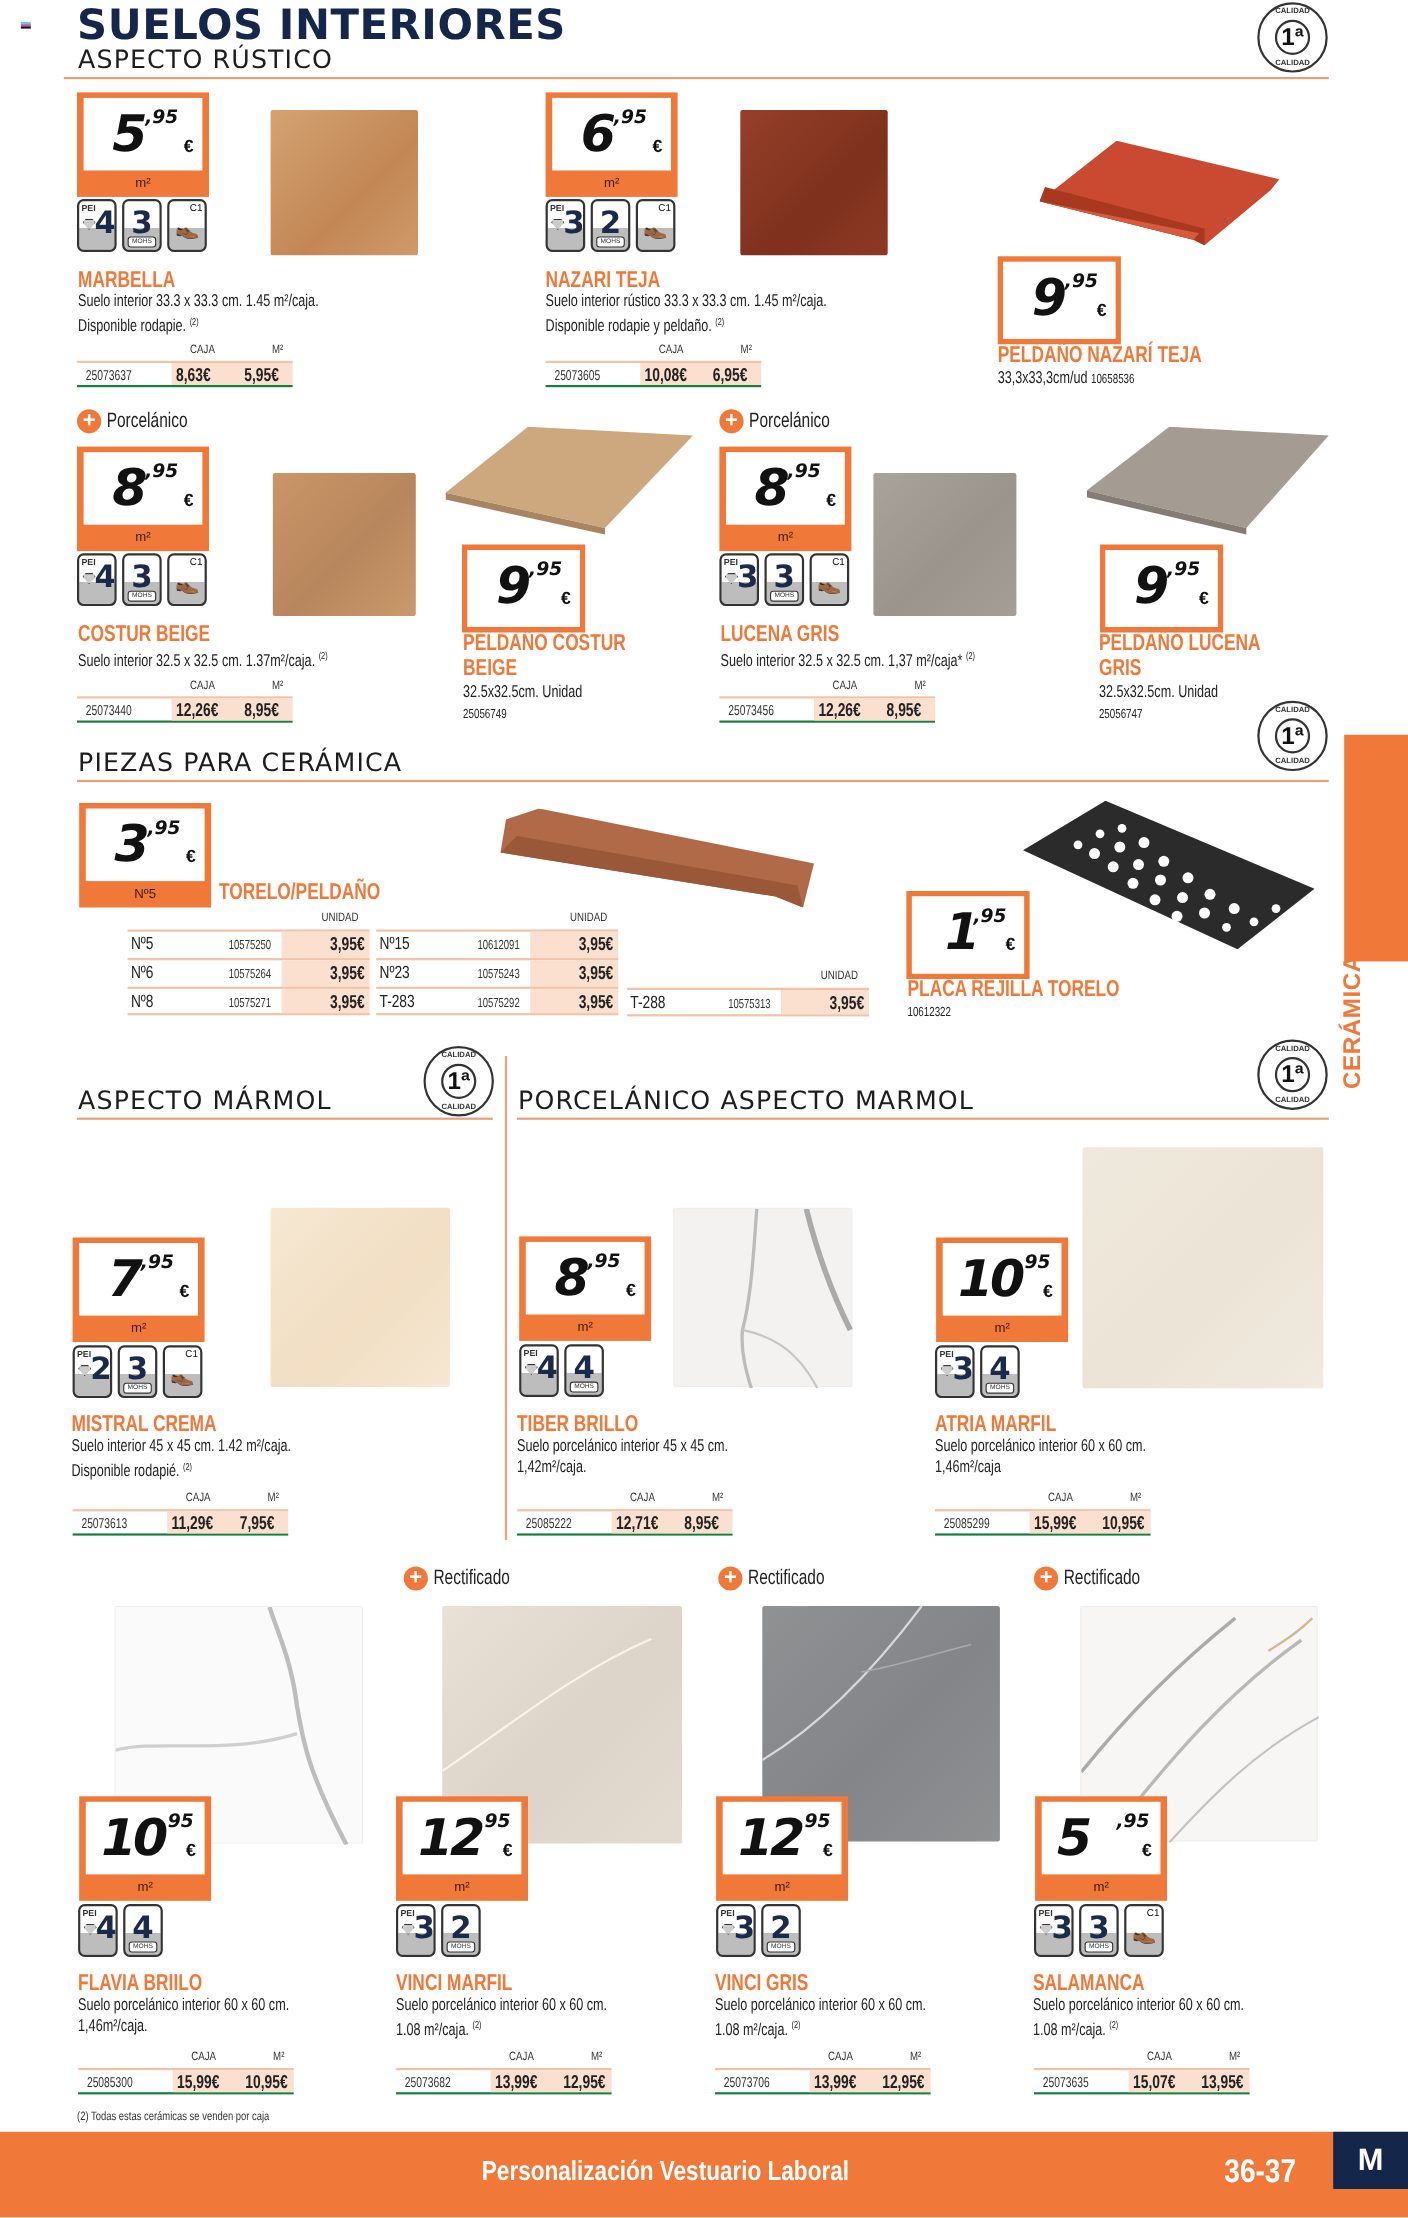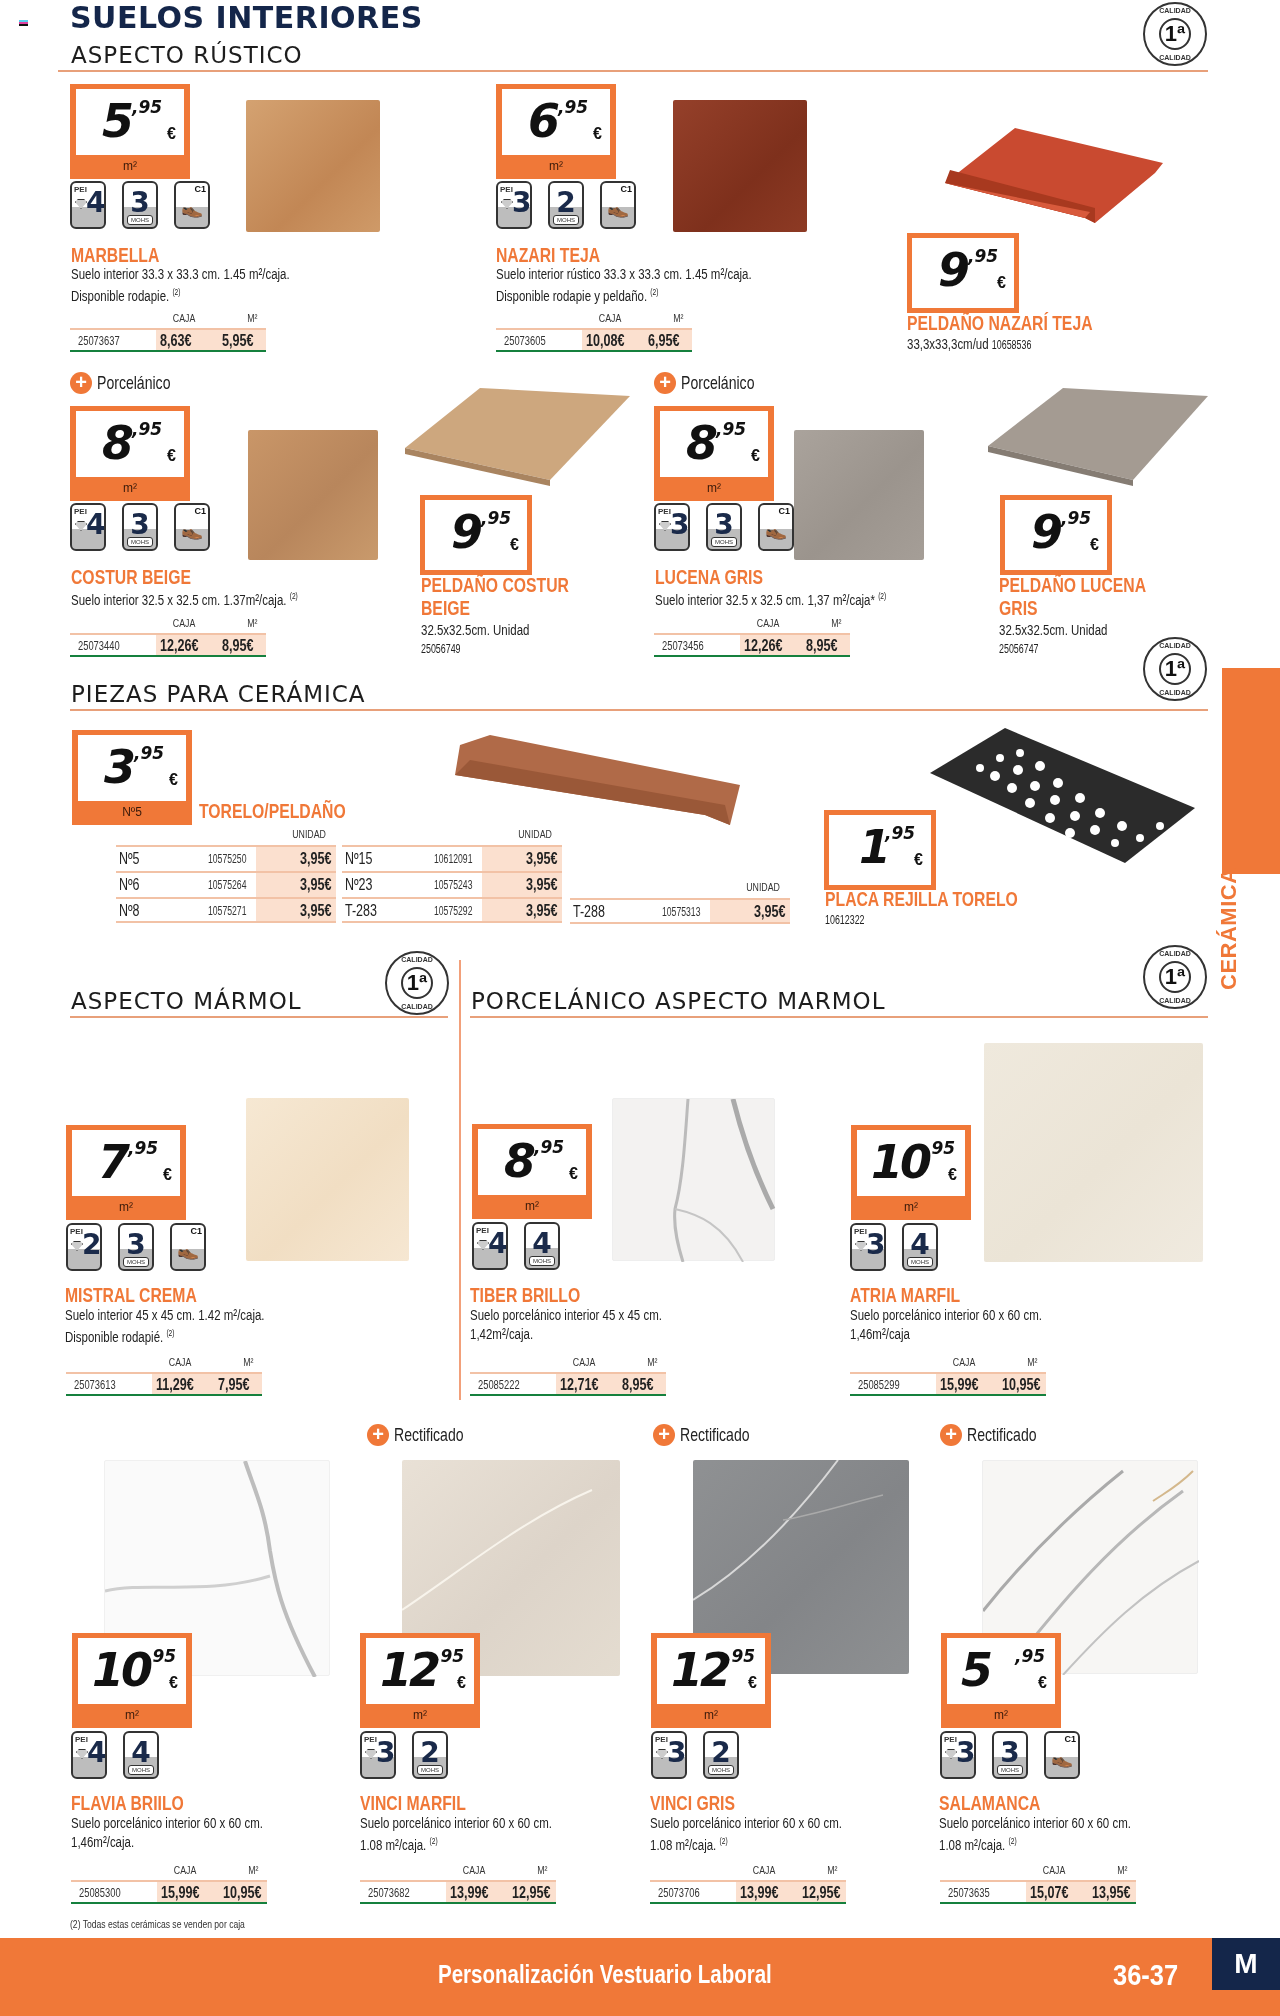--- a/index.html
+++ b/index.html
@@ -1,46 +1,46 @@
 <!DOCTYPE html>
 <html><head>
 <meta charset="utf-8">
 <style>
   * { box-sizing: border-box; margin: 0; padding: 0; }
   html, body { width: 1280px; height: 2016px; background: #fff; overflow: hidden; }
   body { position: relative; font-family: "Liberation Sans", sans-serif; color: #222; }
   .abs { position: absolute; }
 
   
-  .main-title { left: 70px; top: 0px; font-family: "DejaVu Sans", sans-serif; font-weight: 800; font-size: 30px; color: #14264a; letter-spacing: 0.5px; }
+  .main-title { left: 70px; top: 0px; font-family: "DejaVu Sans", sans-serif; font-weight: 800; font-size: 38px; color: #14264a; letter-spacing: 0.5px; }
   .sec-title { font-family: "DejaVu Sans", sans-serif; font-size: 23px; color: #1d1d1d; letter-spacing: 1px; }
   .sec-rule { height: 2px; background: #e8a07a; }
   .cmyk { left: 19px; top: 20px; width: 9px; height: 8px; }
   .cmyk span { display: block; height: 2px; }
 
   
   .tag { position: absolute; width: 120px; background: #f07838; padding: 5px 6px 0 6px; }
   .tag .white { background: #fff; height: 66px; position: relative; }
   .tag .big { position: absolute; left: 26px; top: 6px; font-family: "DejaVu Sans", sans-serif; font-weight: 900; font-style: italic; font-size: 46px; color: #111; letter-spacing: -3px; line-height: 52px; }
   .tag .cents { position: absolute; top: 8px; font-family: "DejaVu Sans", sans-serif; font-weight: 700; font-style: italic; font-size: 17px; color: #111; }
   .tag .eur { position: absolute; right: 8px; top: 36px; font-weight: 900; font-size: 16px; color: #111; }
   .tag .unit { height: 24px; text-align: center; font-size: 12px; color: #3a1a0a; line-height: 22px; }
   .tag.outline { background: #fff; border: 5px solid #f07838; padding: 0; width: 112px; }
   .tag.outline .white { height: 70px; }
   .tag.wide .big { left: 14px; }
 
   
-  .badges { position: absolute; display: flex; gap: 16px; align-items: flex-end; }
+  .badges { position: absolute; display: flex; gap: 5px; align-items: flex-end; }
   .badge { width: 36px; height: 48px; border: 2.5px solid #333; border-radius: 6px; background: linear-gradient(#fff 55%, #bdbdbd 55%); position: relative; overflow: hidden; }
   .badge .num { position: absolute; left: 0; right: 0; top: 3px; text-align: center; font-family: "DejaVu Sans", sans-serif; font-weight: 900; font-size: 28px; color: #1a2a4a; }
   .badge.pei .num { left: 14px; text-align: left; font-size: 28px; }
   .badge .lbl { position: absolute; left: 2px; top: 2px; font-size: 8px; font-weight: 700; color: #333; }
   .badge .mohs { position: absolute; left: 3px; right: 3px; bottom: 2px; height: 10px; background: #fff; border: 1px solid #333; border-radius: 3px; font-size: 6px; text-align: center; line-height: 8px; color: #333; }
   .badge .diamond { position: absolute; left: 3px; top: 16px; width: 12px; height: 10px; border: 1.5px solid #333; clip-path: polygon(0 30%, 25% 0, 75% 0, 100% 30%, 50% 100%); background: #ccc; }
-  .badge .c1 { position: absolute; right: 2px; top: 1px; font-size: 9px; font-weight: 700; color: #111; }
+  .badge .c1 { position: absolute; right: 2px; top: 1px; font-size: 9px; font-weight: 400; color: #111; }
   .badge .shoe { position: absolute; left: 5px; top: 14px; font-size: 18px; color: #333; }
 
   
   .tile { position: absolute; border-radius: 2px; }
 
   
   .pname { font-family: "Liberation Sans", sans-serif; font-weight: 700; font-size: 21px; color: #f07838; transform: scaleX(0.75); transform-origin: left top; white-space: nowrap; line-height: 22px; }
   .pdesc { font-size: 15.5px; color: #222; transform: scaleX(0.74); transform-origin: left top; white-space: nowrap; line-height: 19px; }
   .sup { font-size: 9px; vertical-align: super; }
 

